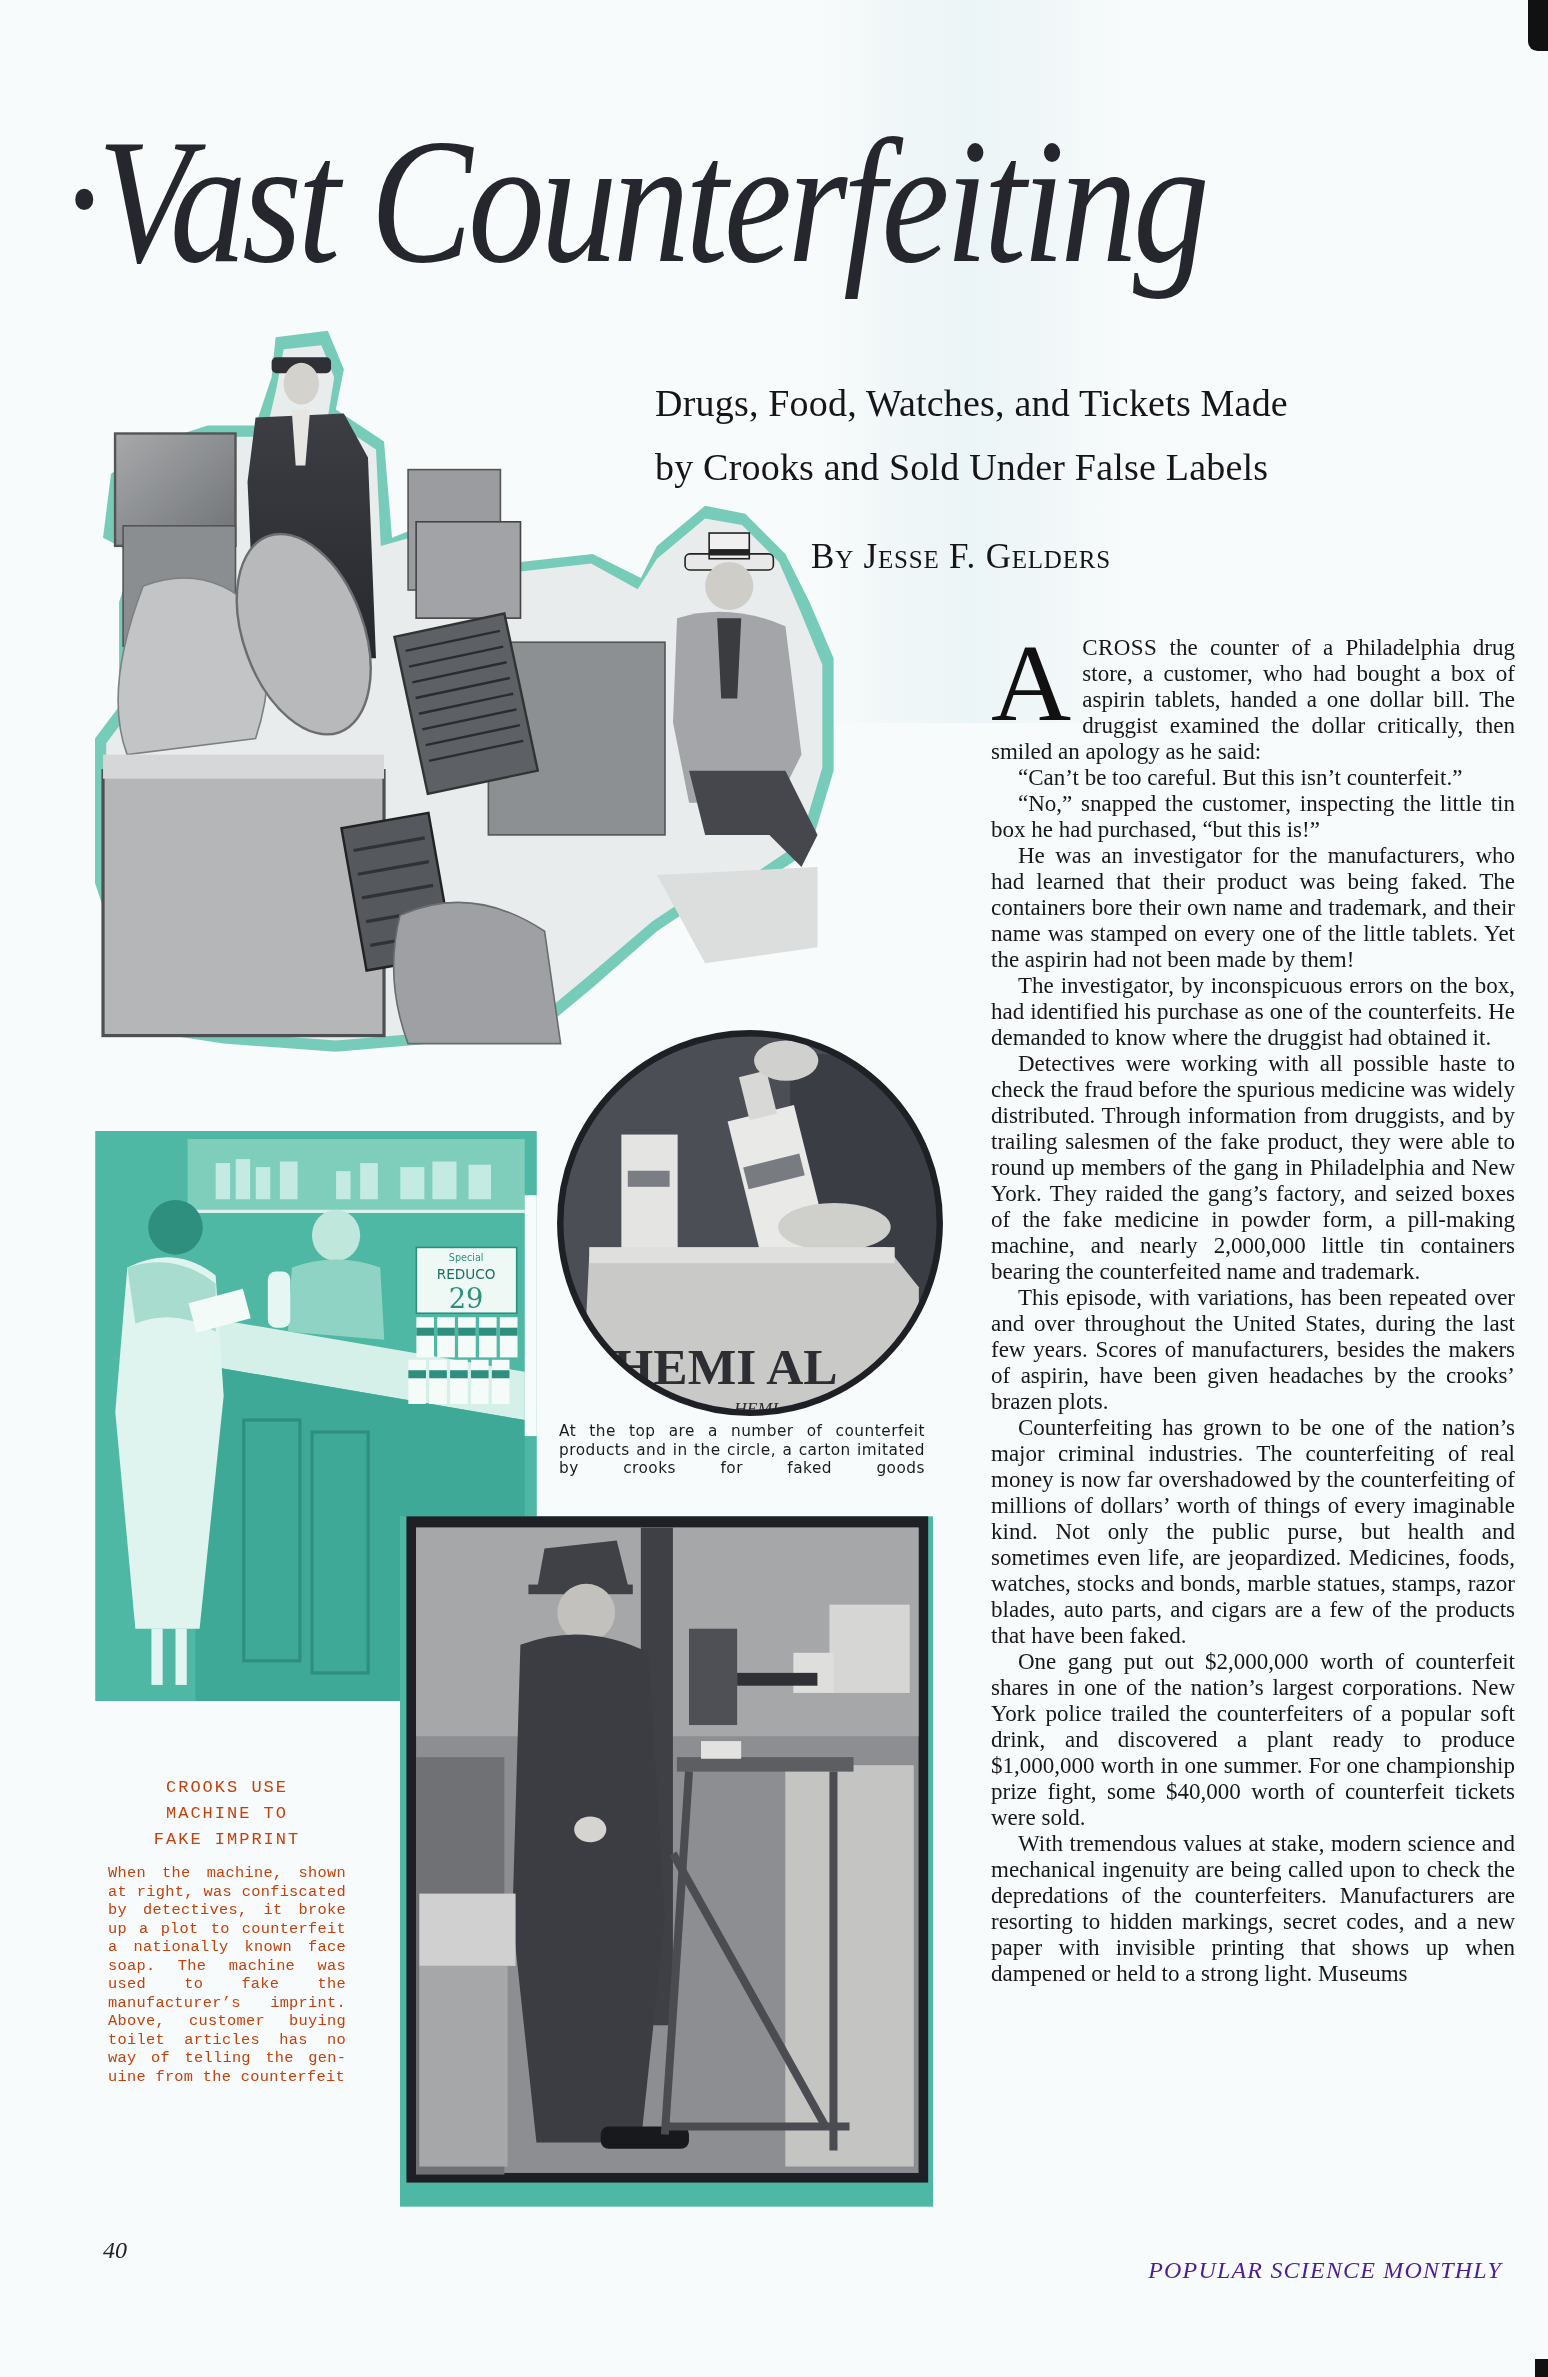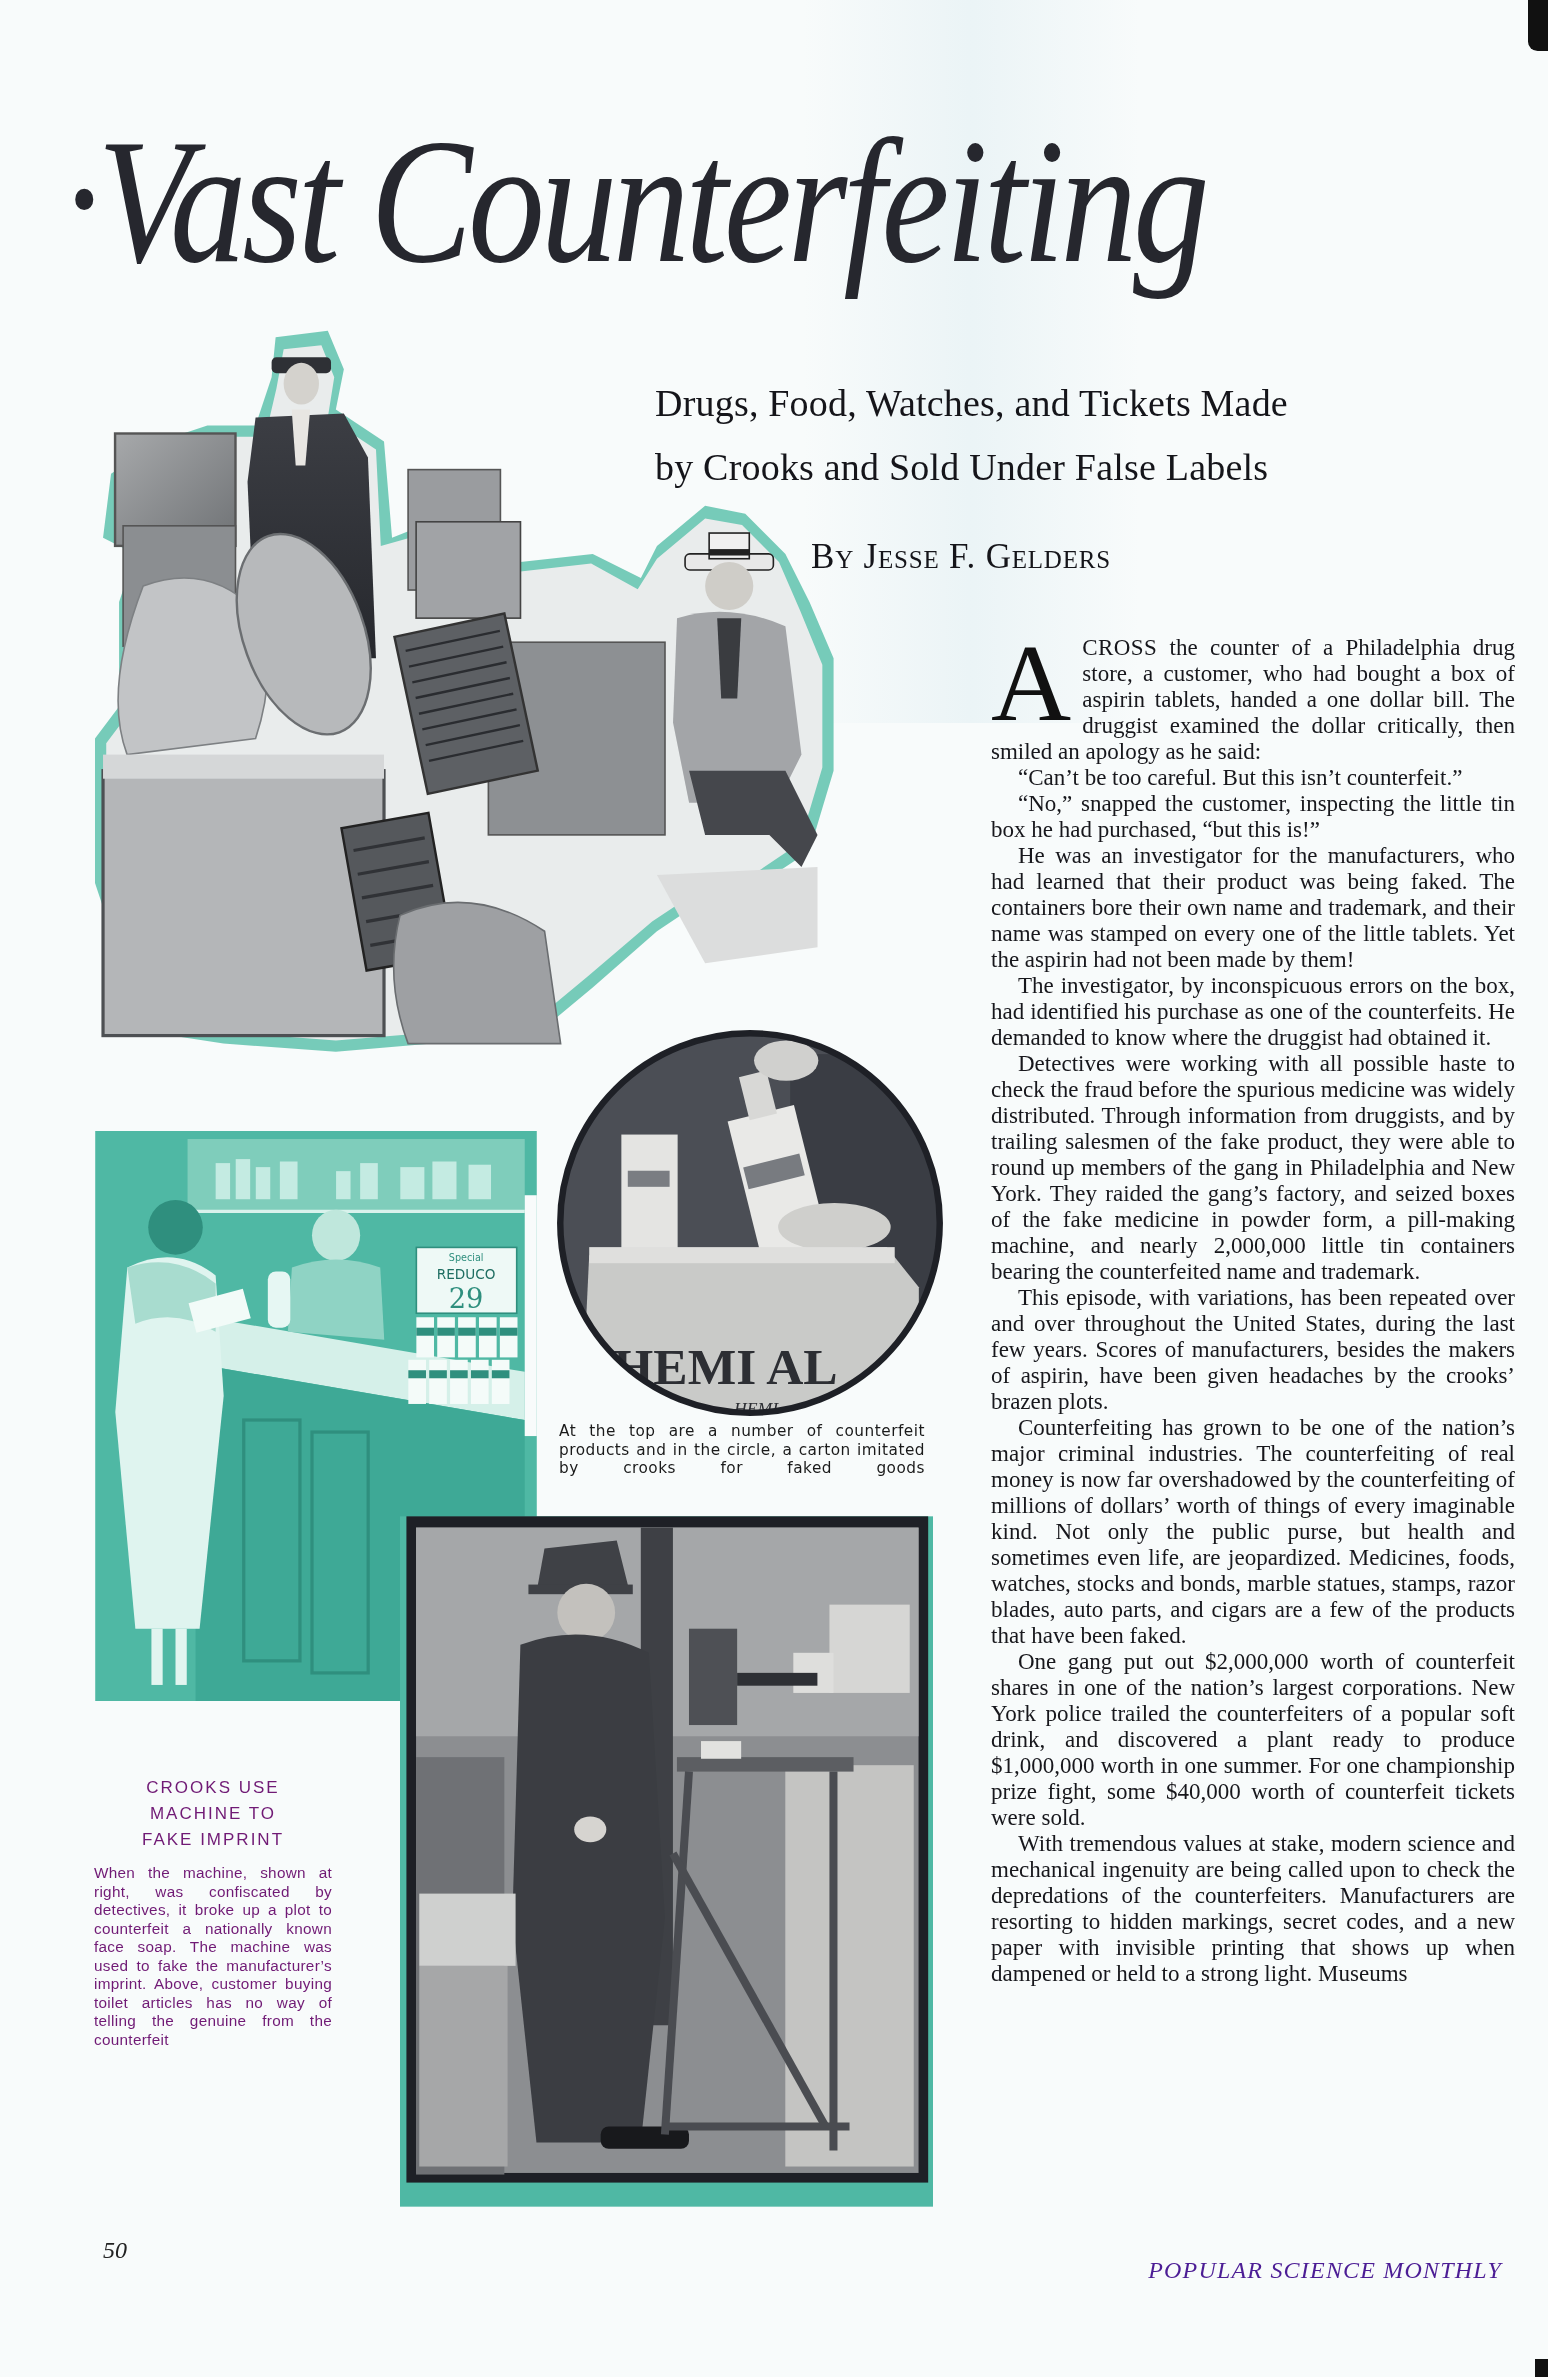--- a/index.html
+++ b/index.html
@@ -67,22 +67,22 @@
       position: absolute; left: 559px; top: 1422px; width: 366px;
       font-family: "DejaVu Sans", "Liberation Sans", sans-serif;
       font-size: 15.3px; line-height: 18.5px; text-align: justify; color: #1a1a1a;
       text-align-last: justify; letter-spacing: 0.5px;
     }
 
     .machine-photo { position: absolute; left: 400px; top: 1516px; width: 533px; height: 691px; }
     .machine-photo svg { width: 100%; height: 100%; }
 
     .sidebar-caption {
-      position: absolute; left: 90px; top: 1775px; width: 246px;
-      font-family: Liberation Sans, sans-serif; color: #701a75;
+      position: absolute; left: 104px; top: 1775px; width: 246px;
+      font-family: Liberation Mono, monospace; color: #c2410c;
     }
     .sidebar-caption .cap-title {
       text-align: center; font-size: 17px; line-height: 26px; letter-spacing: 2px;
       margin: 0 0 11.2px 0; font-weight: normal;
     }
     .sidebar-caption .cap-body {
       font-size: 15.3px; line-height: 18.5px; text-align: justify; letter-spacing: 0.3px; margin: 4px;
     }
 
     .folio {
@@ -323,15 +323,15 @@
   <p>“No,” snapped the customer, inspecting the little tin box he had purchased, “but this is!”</p>
   <p>He was an investigator for the manufacturers, who had learned that their product was being faked. The containers bore their own name and trademark, and their name was stamped on every one of the little tablets. Yet the aspirin had not been made by them!</p>
   <p>The investigator, by inconspicuous errors on the box, had identified his purchase as one of the counterfeits. He demanded to know where the druggist had obtained it.</p>
   <p>Detectives were working with all possible haste to check the fraud before the spurious medicine was widely distributed. Through infor­mation from druggists, and by trailing salesmen of the fake product, they were able to round up members of the gang in Philadelphia and New York. They raided the gang’s factory, and seized boxes of the fake medicine in powder form, a pill-making machine, and nearly 2,000,000 little tin containers bearing the counterfeited name and trademark.</p>
   <p>This episode, with variations, has been re­peated over and over throughout the United States, during the last few years. Scores of manufacturers, besides the makers of aspirin, have been given headaches by the crooks’ brazen plots.</p>
   <p>Counterfeiting has grown to be one of the nation’s major criminal industries. The counter­feiting of real money is now far overshadowed by the counterfeiting of millions of dollars’ worth of things of every imaginable kind. Not only the public purse, but health and sometimes even life, are jeopardized. Medicines, foods, watches, stocks and bonds, marble statues, stamps, razor blades, auto parts, and cigars are a few of the products that have been faked.</p>
   <p>One gang put out $2,000,000 worth of coun­terfeit shares in one of the nation’s largest corporations. New York police trailed the counterfeiters of a popular soft drink, and dis­covered a plant ready to produce $1,000,000 worth in one summer. For one championship prize fight, some $40,000 worth of counterfeit tickets were sold.</p>
   <p>With tremendous values at stake, modern science and mechanical ingenuity are being called upon to check the depredations of the counterfeiters. Manufacturers are resorting to hidden markings, secret codes, and a new paper with invisible printing that shows up when dampened or held to a strong light. Museums</p>
 </div>
 
-<div class="folio">50</div>
+<div class="folio">40</div>
 <div class="running-foot">POPULAR SCIENCE MONTHLY</div>
 
 
 </body></html>

